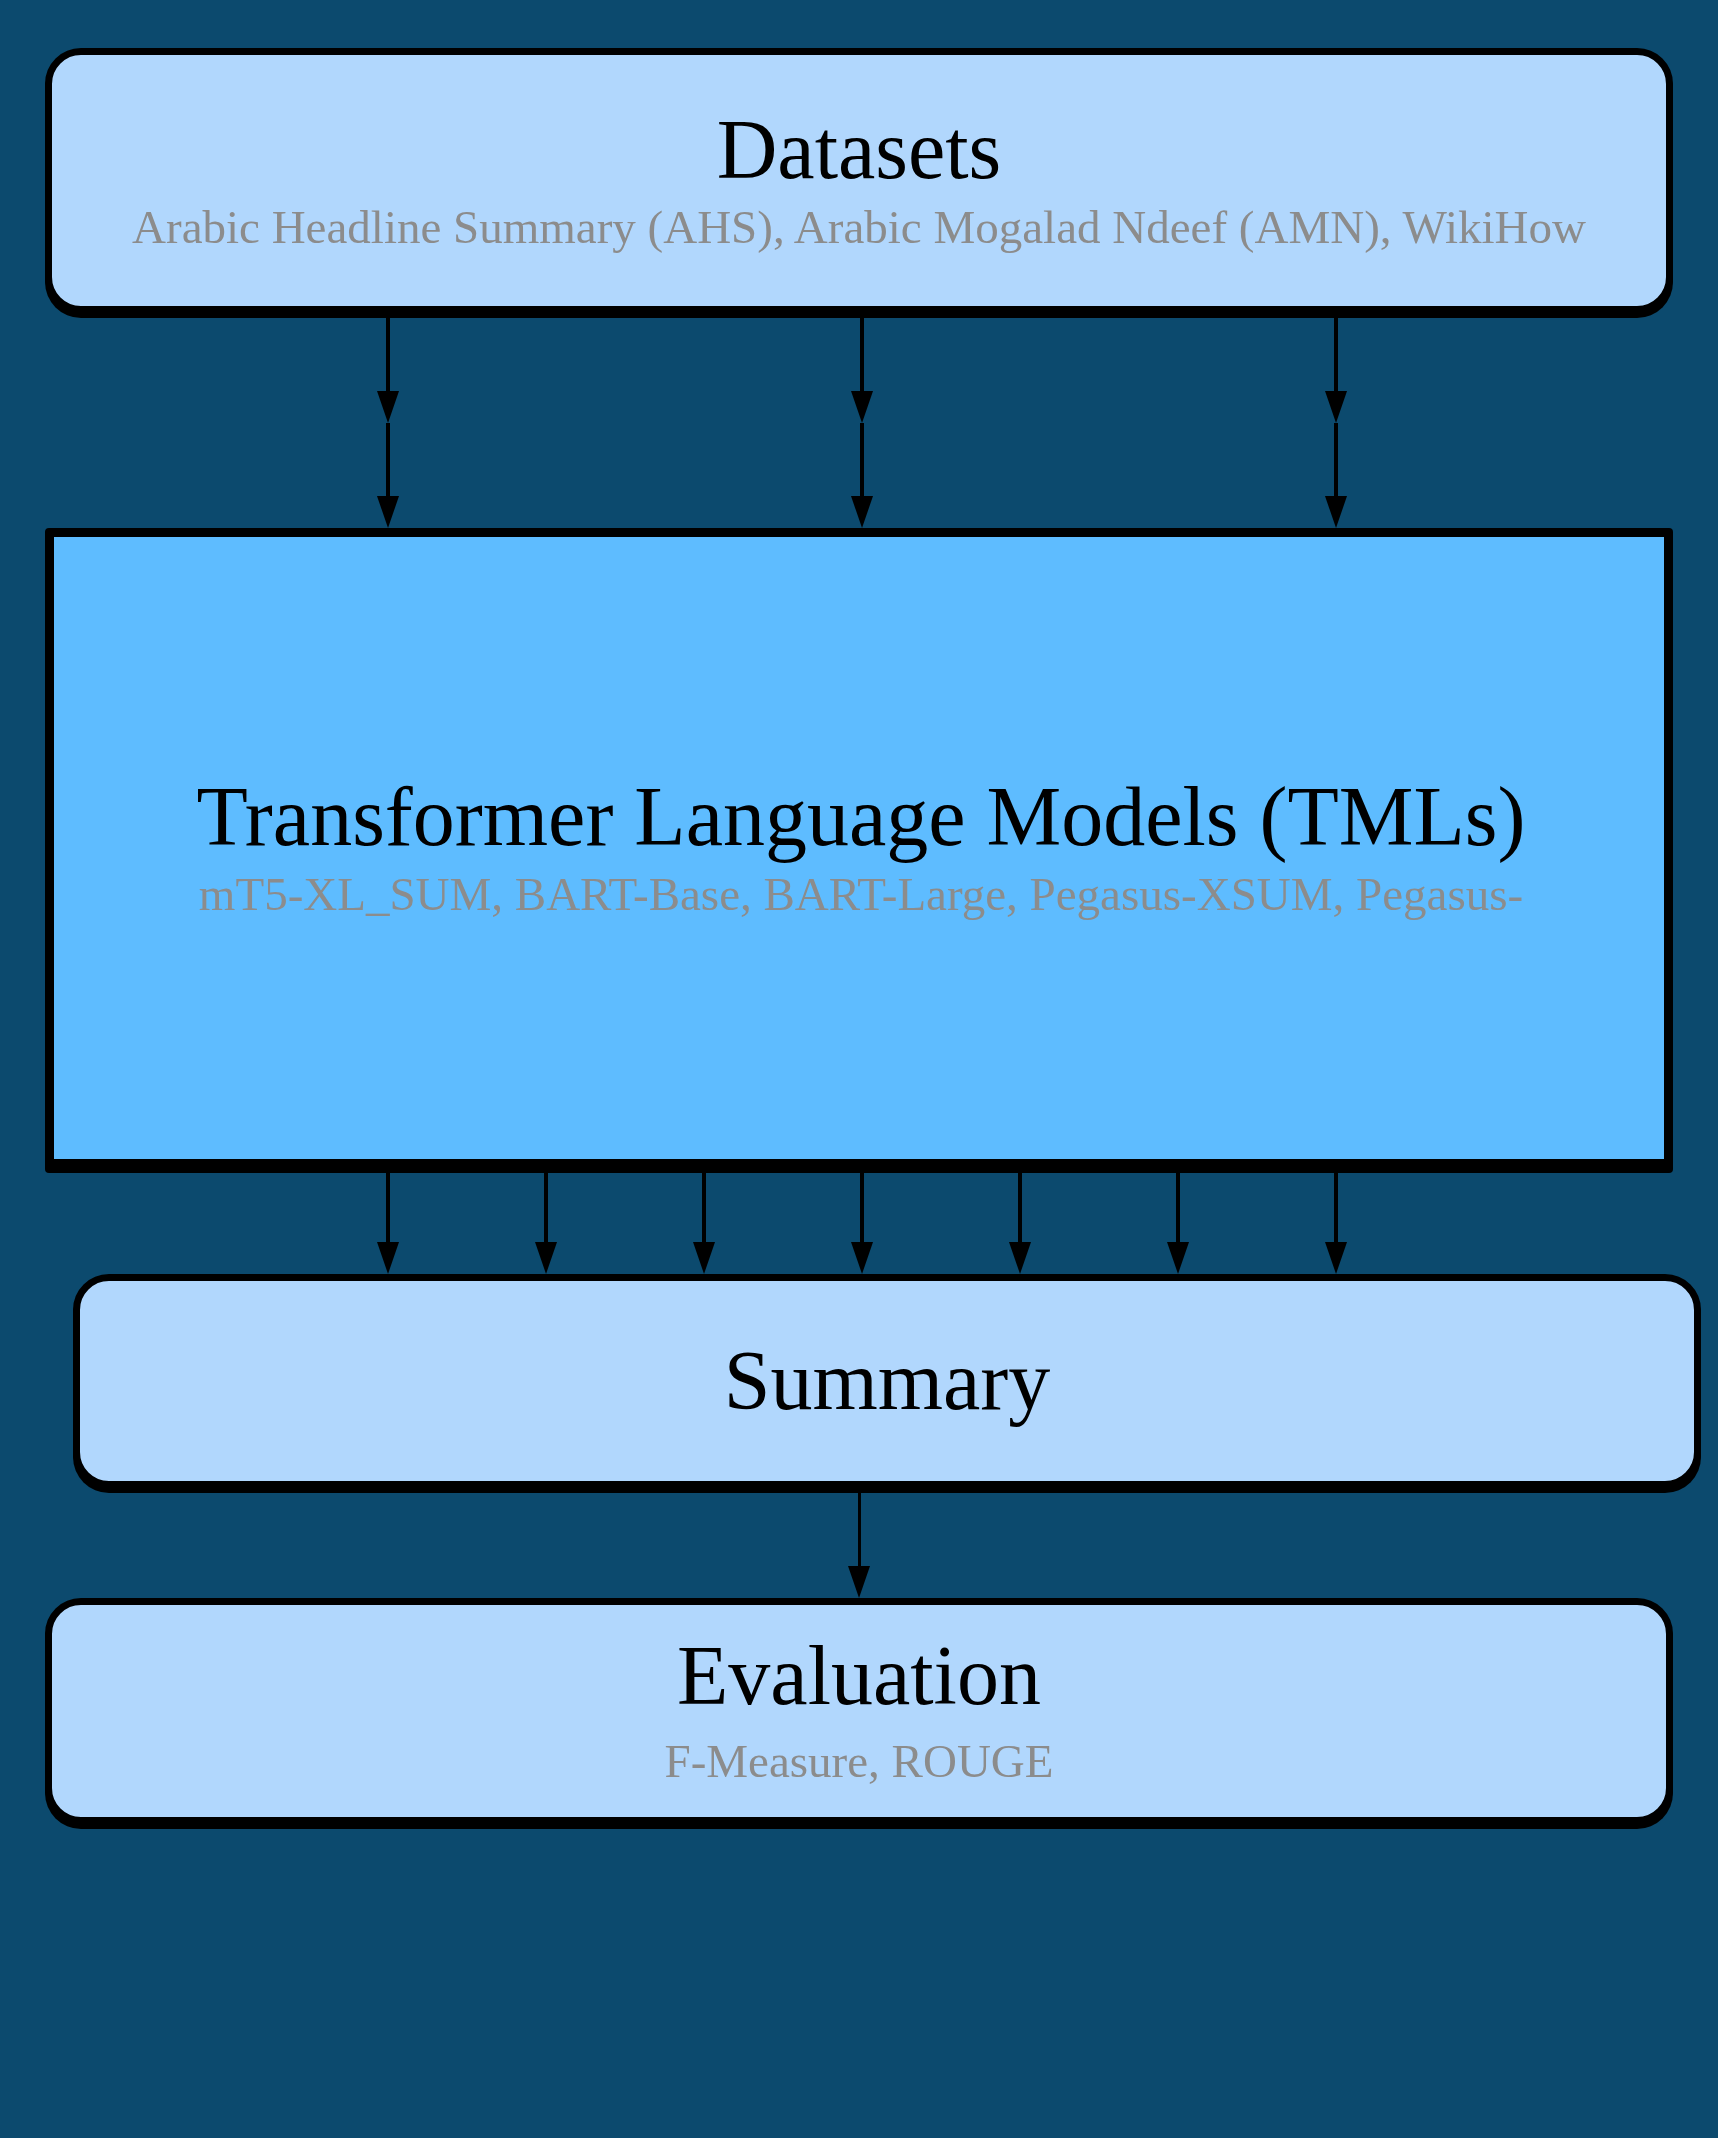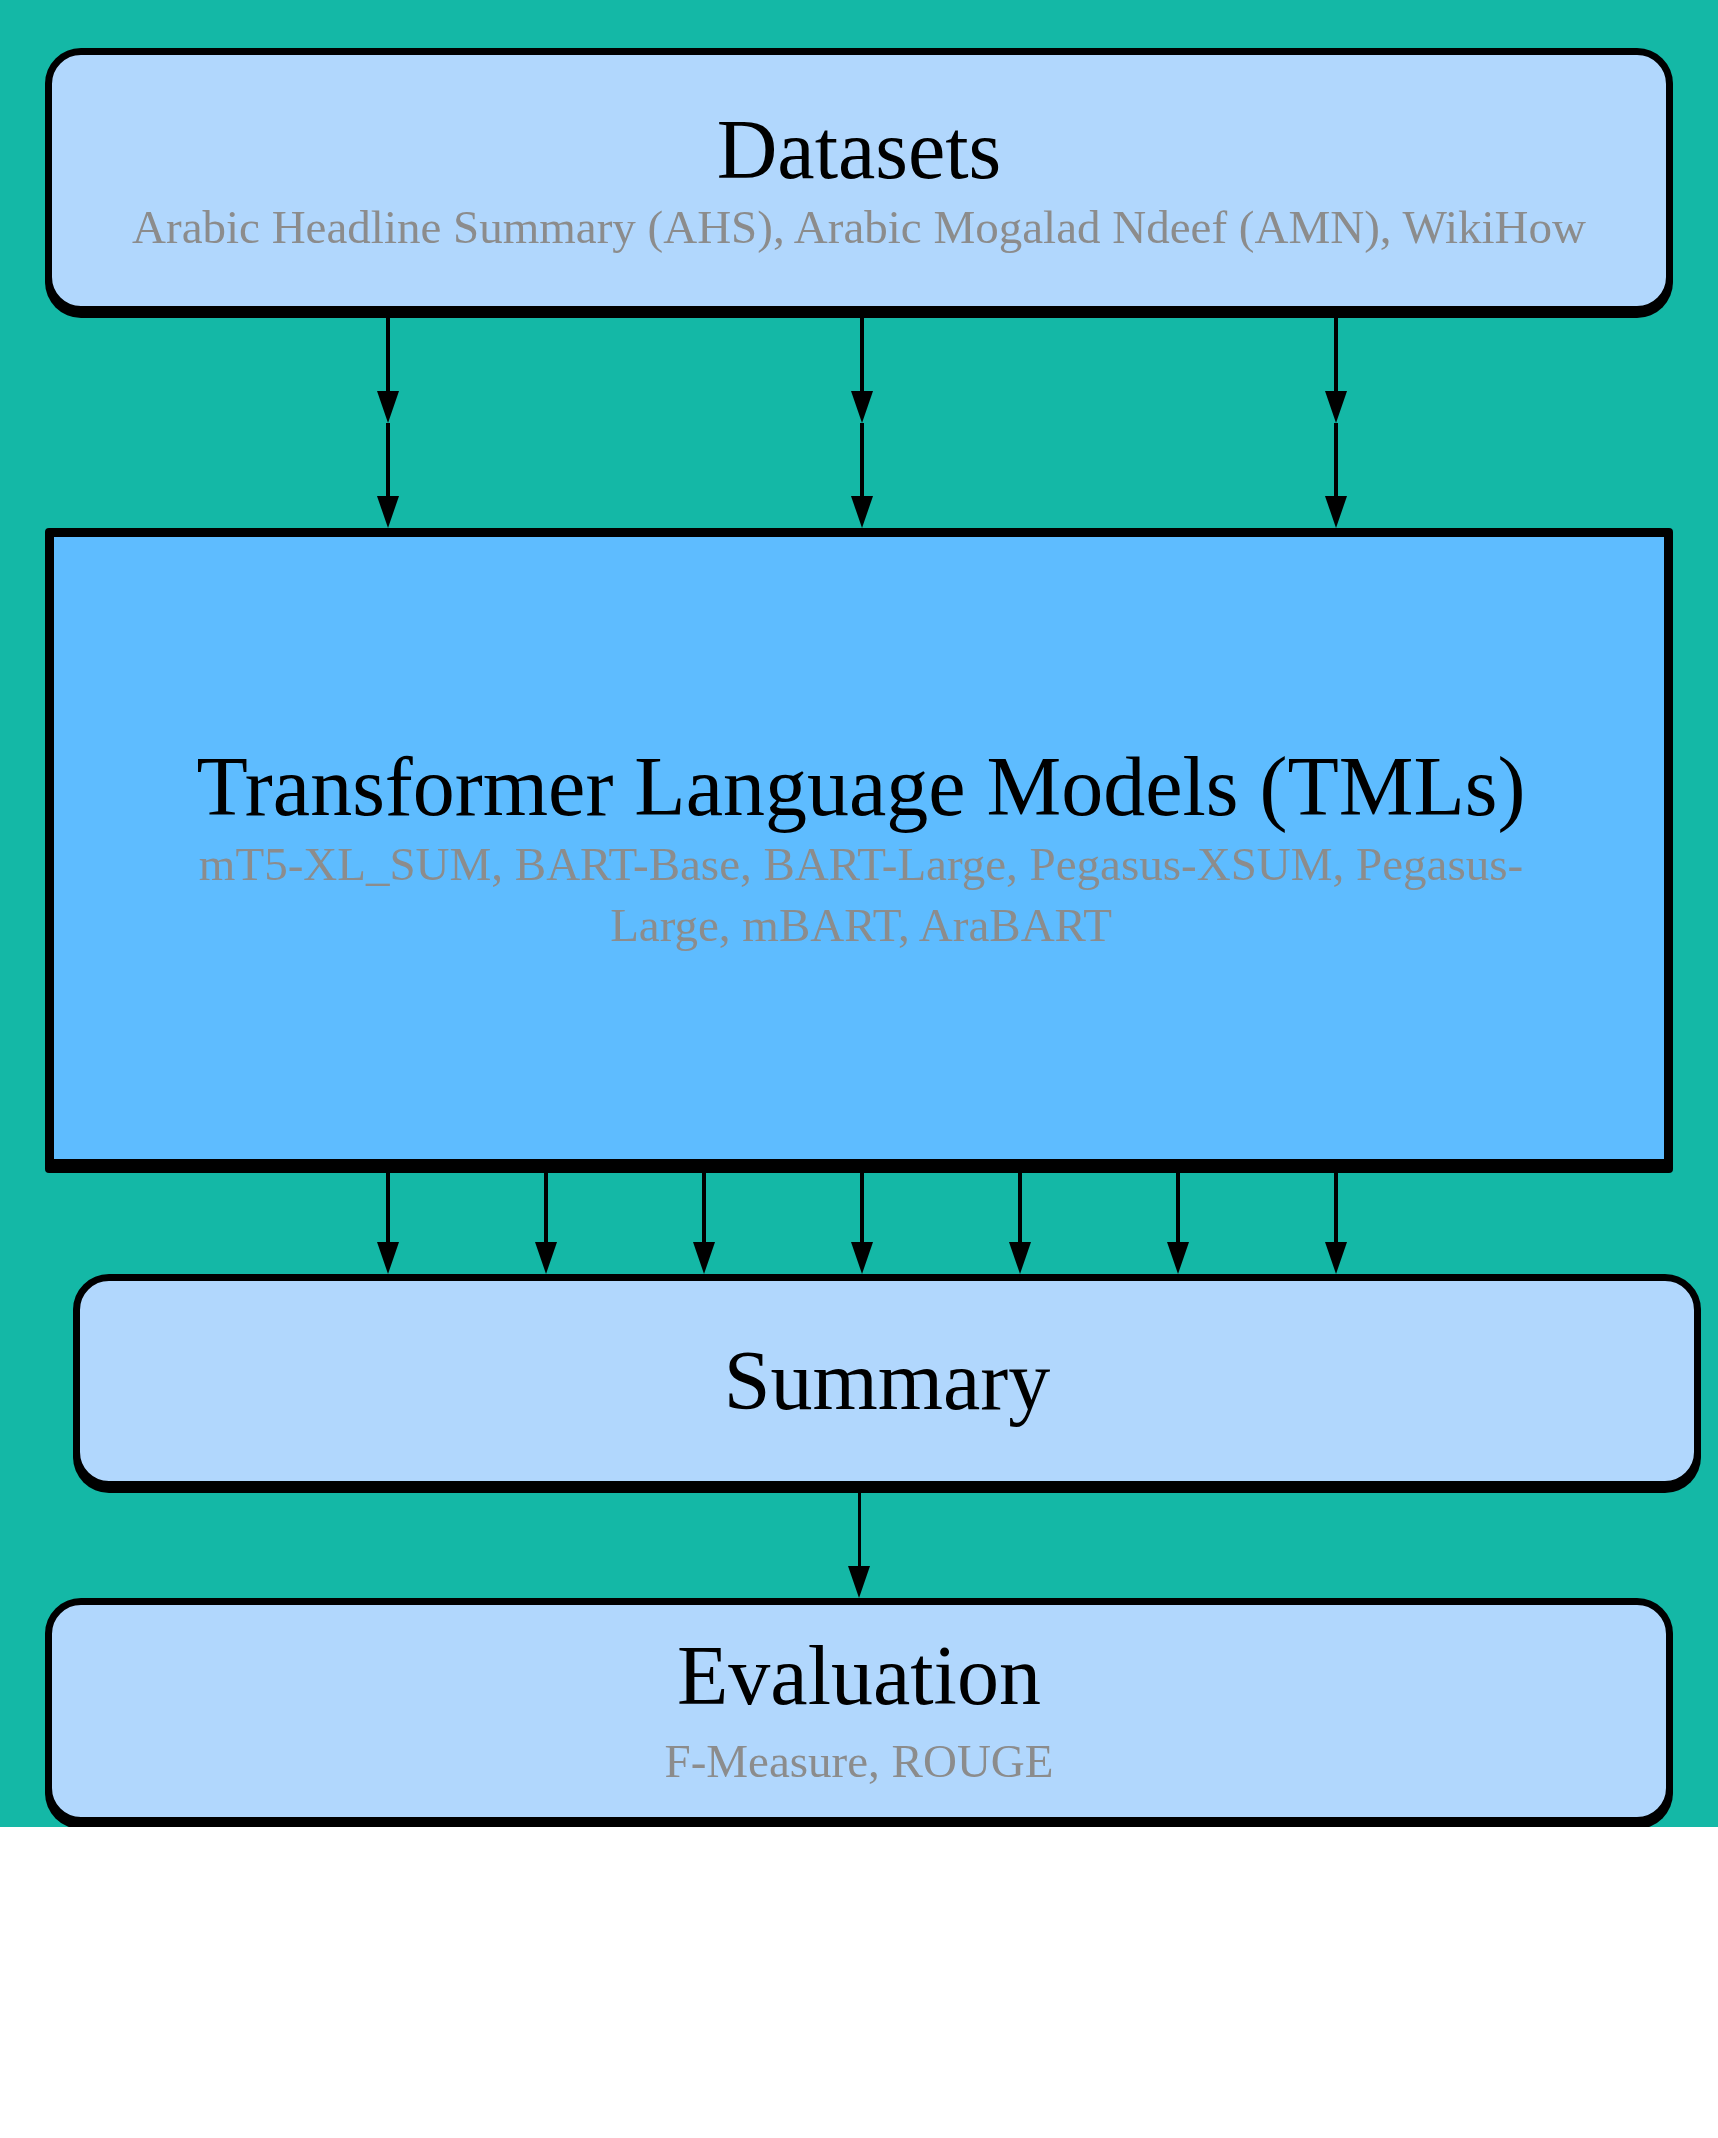--- a/index.html
+++ b/index.html
@@ -3,22 +3,22 @@
 <meta charset="utf-8">
 <style>
   html, body {
     margin: 0;
     padding: 0;
     background: #ffffff;
   }
   .canvas {
     position: relative;
     width: 1718px;
-    height: 1827px;
-    background: #14b8a6;
+    height: 2138px;
+    background: #0c4a6e;
     font-family: "Liberation Serif", "DejaVu Serif", serif;
     overflow: hidden;
   }
   .stack {
     position: absolute;
     left: 45px;
     top: 48px;
     width: 1628px;
     display: flex;
     flex-direction: column;
@@ -139,21 +139,20 @@
       <div class="arrow">
           <span class="shaft"></span>
           <span class="head"></span>
         </div>
     </div>
 
     <section class="node square h-tmls">
       <div class="node-title">Transformer Language Models (TMLs)</div>
       <div class="node-subtitle">
         <span class="sub-line">mT5-XL_SUM, BART-Base, BART-Large, Pegasus-XSUM, Pegasus-</span>
-        <span class="sub-line">Large, mBART, AraBART</span>
       </div>
     </section>
 
     <div class="connector c3">
       <div class="arrow">
           <span class="shaft"></span>
           <span class="head"></span>
         </div>
       <div class="arrow">
           <span class="shaft"></span>

